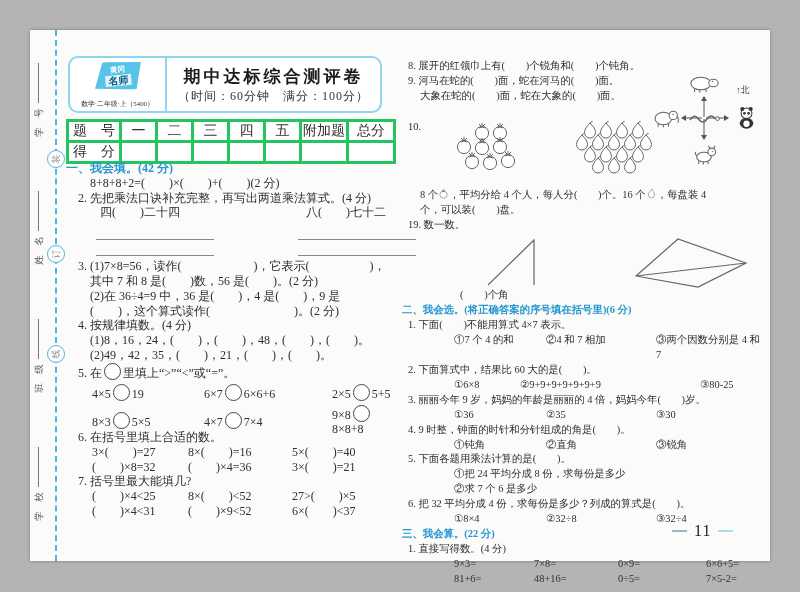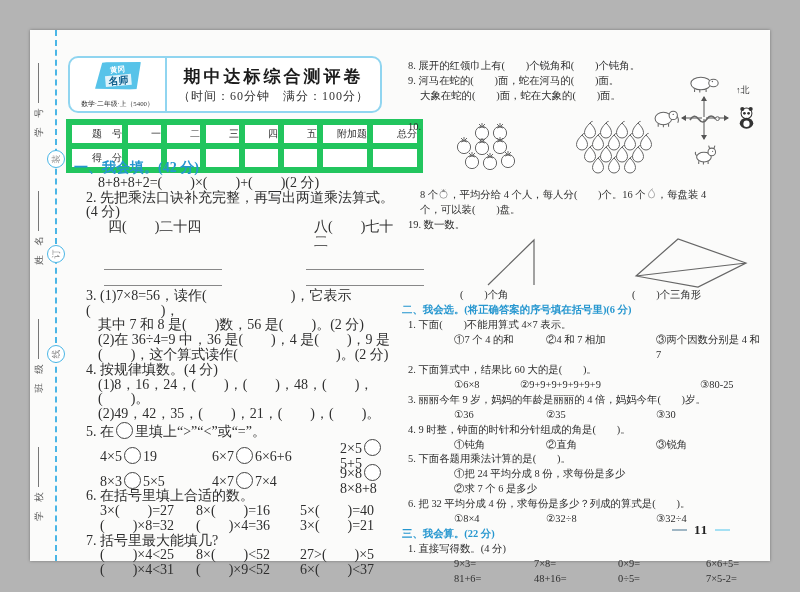--- a/index.html
+++ b/index.html
@@ -25,25 +25,25 @@
               display:flex;flex-direction:column;align-items:center;justify-content:center;transform:rotate(-5deg)}
   .logo-top{font-size:7.5px;color:#fff;font-weight:bold;line-height:8px}
   .logo-bottom{font-size:10px;color:#0e5e8c;font-weight:bold;background:#dff3fb;padding:0 3px;line-height:11px;margin-top:1px}
   .series{font-size:6.8px;color:#333;white-space:nowrap}
   .header-right{flex:1;display:flex;flex-direction:column;align-items:center;justify-content:center;gap:0}
   .paper-title{font-size:17px;font-weight:bold;letter-spacing:3px;color:#1c1c1c}
   .paper-subtitle{font-size:12px;color:#333;letter-spacing:1px}
 
   
   .score-table{position:absolute;left:36px;top:89px;width:318px;border-collapse:collapse;table-layout:fixed}
-  .score-table td{border:6px solid #22c55e;height:18px;text-align:right;font-size:10px;padding:0;background:#fff}
+  .score-table td{border:3px solid #22c55e;height:18px;text-align:center;font-size:14px;padding:0;background:#fff}
   .score-table .c0{width:50px}.score-table .cn{width:33px}.score-table .cw{width:44px}
 
   
-  .lp{position:absolute;left:44px;top:131px;width:328px;font-size:14px;line-height:14.8px}
+  .lp{position:absolute;left:36px;top:131px;width:328px;font-size:12px;line-height:14.8px}
   .rp{position:absolute;left:372px;top:29px;width:362px;font-size:10.4px;line-height:14.9px}
   p{margin:0}
   .sec{color:#2596cf;font-weight:bold}
   .ind1{padding-left:12px}
   .ind2{padding-left:24px}
   .stem{padding-left:6px}
   .cont{padding-left:18px}
   .q2cols{display:grid;grid-template-columns:206px auto;padding-left:34px}
   .blanks{display:grid;grid-template-columns:202px auto;padding-left:30px;margin:4px 0 3px}
   .blank-line{width:118px;height:15px;border-bottom:1px solid #888}
@@ -72,21 +72,21 @@
   .figline{stroke:#666;stroke-width:1.2;fill:none}
 
   
   .compass{position:absolute;left:250px;top:12px;width:114px;height:96px}
   .north{position:absolute;left:84px;top:12px;font-size:9px;color:#333;white-space:nowrap}
   .anim{stroke:#666;fill:#fff}
 
   .page-footer{position:absolute;left:642px;top:492px;display:flex;align-items:center;gap:7px}
   .dash1{width:15px;height:2px;background:#9fb6c4}
   .dash2{width:15px;height:2px;background:#a5e0f3}
-  .pageno{font-size:13px;font-weight:bold;color:#222;letter-spacing:1px}
+  .pageno{font-size:16px;font-weight:normal;color:#222;letter-spacing:1px}
 </style>
 </head>
 <body>
 
 <div id="canvas">
   <div id="paper">
 
     <svg width="0" height="0" style="position:absolute">
       <defs>
         <symbol id="sym-tomato" viewBox="0 0 20 20">
@@ -312,21 +312,20 @@
       <div class="q11figs">
         <svg class="fig1" width="62" height="54" viewBox="0 0 62 54">
           <path class="figline" d="M6 51 L52 6 L52 51"></path>
         </svg>
         <svg class="fig2" width="118" height="54" viewBox="0 0 118 54">
           <path class="figline" d="M2 40 L44 3 L112 27 L64 51 Z M2 40 L112 27"></path>
         </svg>
       </div>
       <div class="capt">
         <span>(　　)个角</span>
-        <span>(　　)个三角形</span>
       </div>
 
       <p class="sec">二、我会选。(将正确答案的序号填在括号里)(6 分)</p>
       <p class="stem">1. 下面(　　)不能用算式 4×7 表示。</p>
       <div class="opt3">
         <span>①7 个 4 的和</span>
         <span>②4 和 7 相加</span>
         <span>③两个因数分别是 4 和 7</span>
       </div>
       <p class="stem">2. 下面算式中，结果比 60 大的是(　　)。</p>

